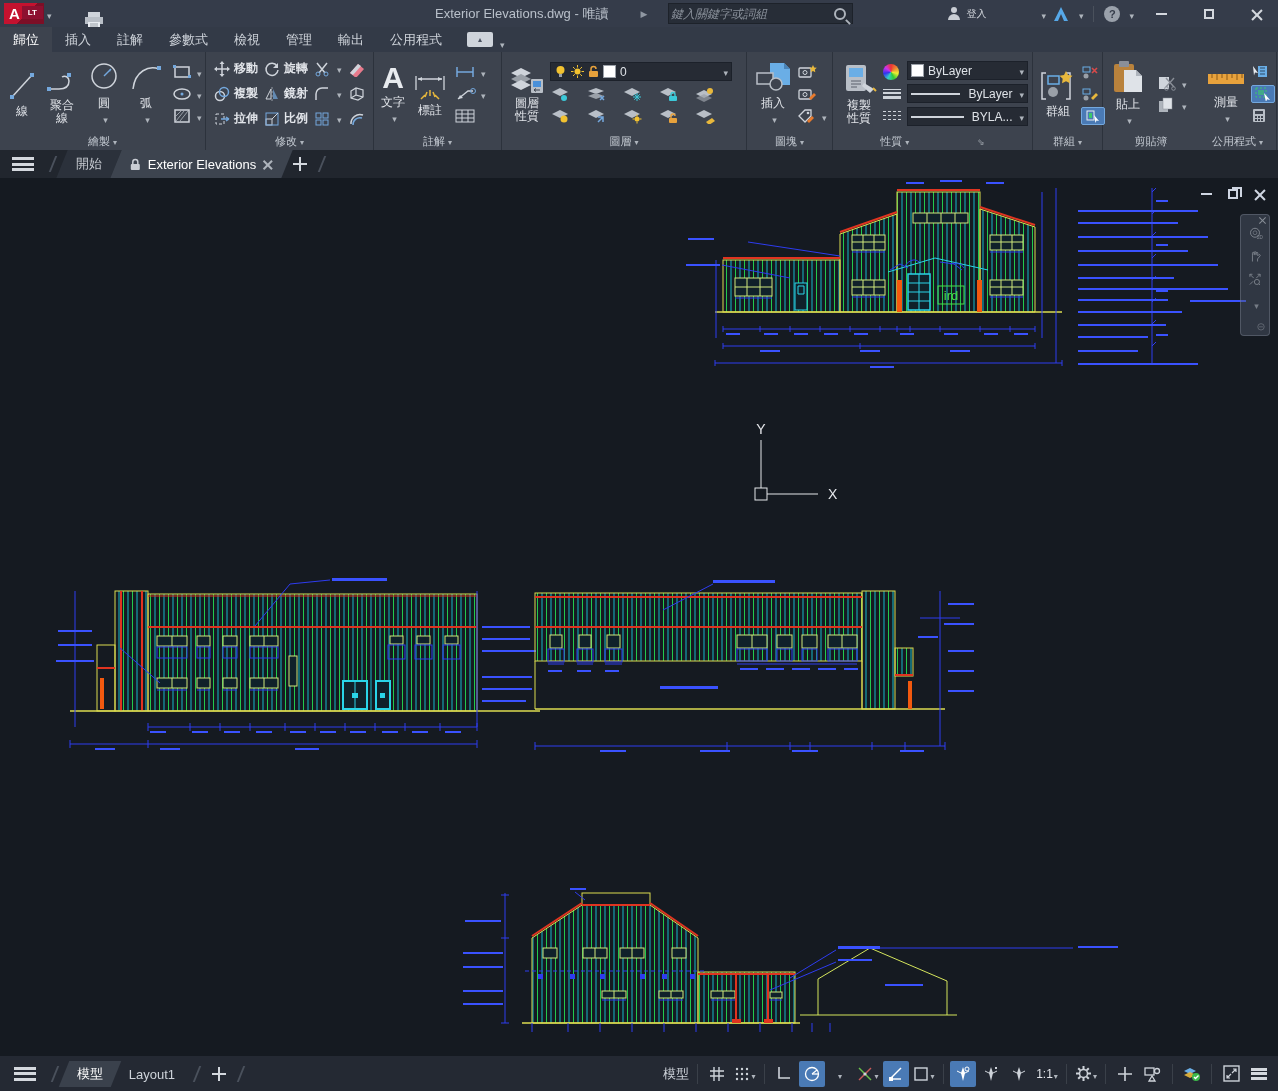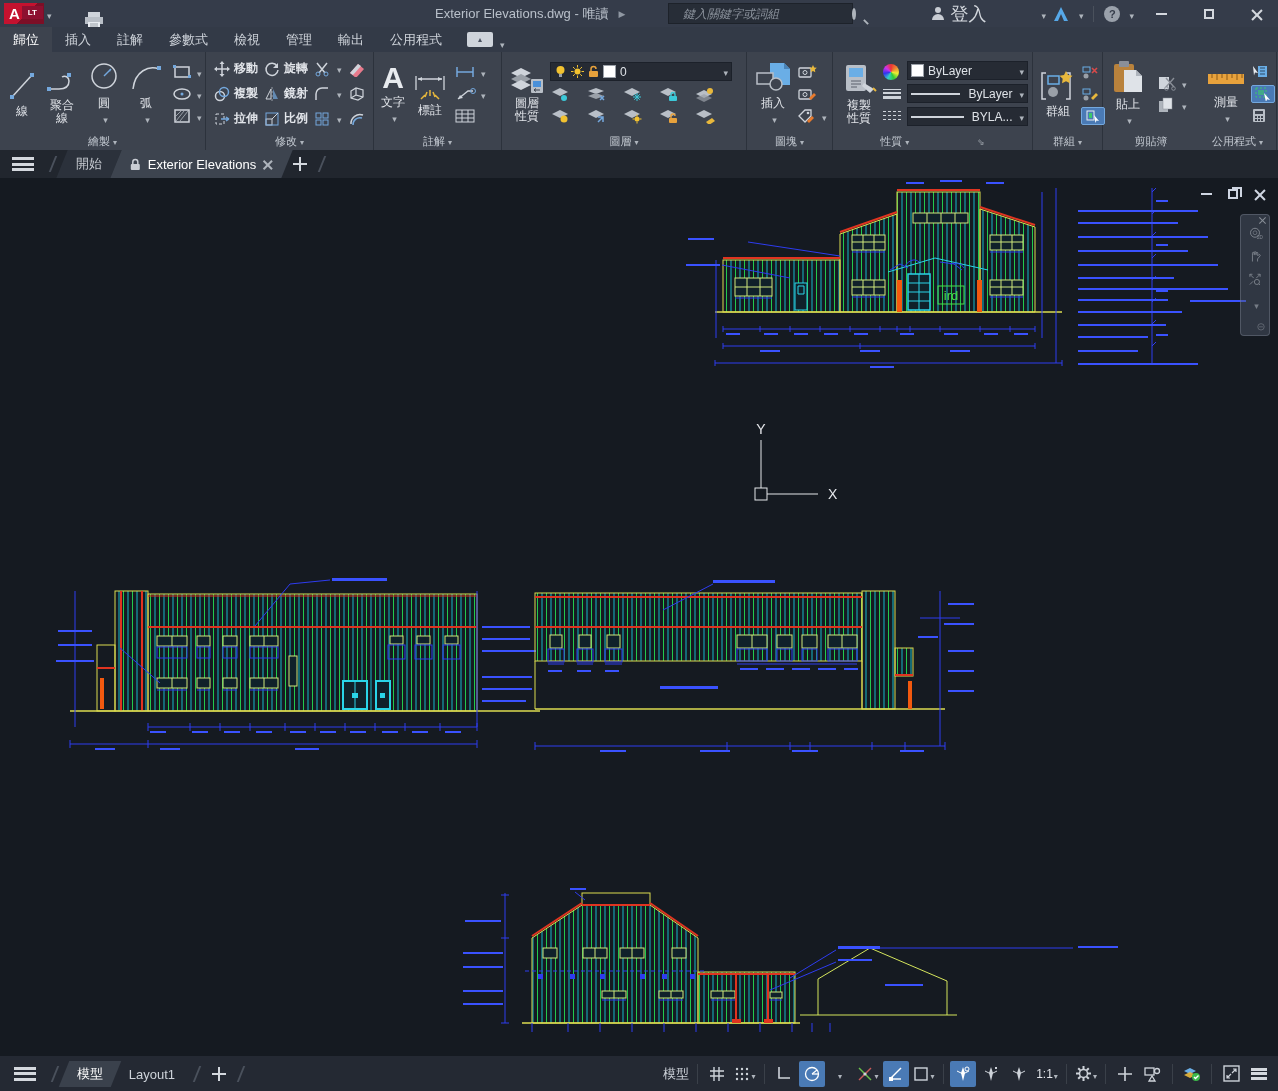--- a/index.html
+++ b/index.html
@@ -9,32 +9,32 @@
 
   
   #titlebar { position:absolute; left:0; top:0; width:1278px; height:27px; background:#353c4a; display:flex; align-items:center; color:#c9cdd4; }
   .logo { width:40px; height:21px; margin-left:4px; background:linear-gradient(135deg,#c4122f 55%,#7c0f26 55%); display:flex; align-items:center; position:relative; }
   .logo .a { color:#fff; font-weight:bold; font-size:15px; margin-left:5px; }
   .logo .lt { position:absolute; right:1px; top:3px; background:#8d1030; color:#fff; font-size:8px; font-weight:bold; padding:2px 6px; }
   .dd::after { content:"▾"; font-size:9px; color:#aeb4bc; margin-left:3px; }
   .qat { display:flex; align-items:center; gap:10px; margin-left:14px;flex-direction:column; }
   .qbtn { width:22px; height:22px; display:flex; align-items:center; justify-content:center; }
   .share { color:#56a8e8; font-size:13px; display:flex; align-items:center; gap:5px; margin-left:8px; }
-  #doc-title { position:absolute; left:435px; top:0; height:27px; display:flex; align-items:center; color:#b9c0ca; font-size:13px; }
+  #doc-title { position:absolute; left:435px; top:0; height:27px; display:flex; align-items:center; color:#b9c0ca; font-size:13px;gap:22px; }
   .playsep { color:#8f97a2; font-size:9px; margin:0 10px; }
   #search-wrap { position:absolute; left:668px; top:3px; width:185px; height:21px; background:#272d37; border:1px solid #1d222a; display:flex; align-items:center; }
-  #search-wrap input { flex:1; background:transparent; border:none; outline:none; color:#cfd3da; font-size:12px; padding:0 14px; font-family:inherit; }
+  #search-wrap input { flex:1; background:transparent; border:none; outline:none; color:#cfd3da; font-size:12px; padding:0 2px; font-family:inherit; }
   #search-wrap input::placeholder { color:#8b929c; font-style:italic; }
   .mag { width:12px; height:12px; border:2px solid #aeb4bc; border-radius:50%; position:relative; margin-right:6px; }
   .mag::after { content:""; position:absolute; width:6px; height:2px; background:#aeb4bc; transform:rotate(45deg); left:9px; top:11px; }
   #tb-right { position:absolute; right:0; top:0; height:27px; display:flex; align-items:center; gap:6px; }
   .person { width:12px; height:12px; position:relative; }
   .person::before { content:""; position:absolute; width:6px; height:6px; border-radius:50%; background:#c9cdd4; left:3px; top:-1px; }
   .person::after { content:""; position:absolute; width:12px; height:6px; border-radius:6px 6px 0 0; background:#c9cdd4; top:6px; }
-  .signin { font-size:18px; color:#d4d8de; }
+  .signin { font-size:10px; color:#d4d8de; }
   .helpc { width:16px; height:16px; border-radius:50%; background:#9aa1ab; color:#353c4a; font-weight:bold; font-size:11px; display:flex; align-items:center; justify-content:center; }
   .wbtn { width:42px; height:27px; display:flex; align-items:center; justify-content:center; color:#d4d8de; }
   .minbar { width:11px; height:2px; background:#d4d8de; }
   .maxbox { width:10px; height:10px; border:2px solid #d4d8de; }
   .xg { position:relative; width:12px; height:12px; }
   .xg::before,.xg::after { content:""; position:absolute; left:5px; top:0; width:2px; height:14px; background:#d4d8de; }
   .xg::before { transform:rotate(45deg);} .xg::after { transform:rotate(-45deg);}
 
   
   #ribbontabs { position:absolute; left:0; top:27px; width:1278px; height:25px; background:#333a47; display:flex; align-items:flex-end; }

